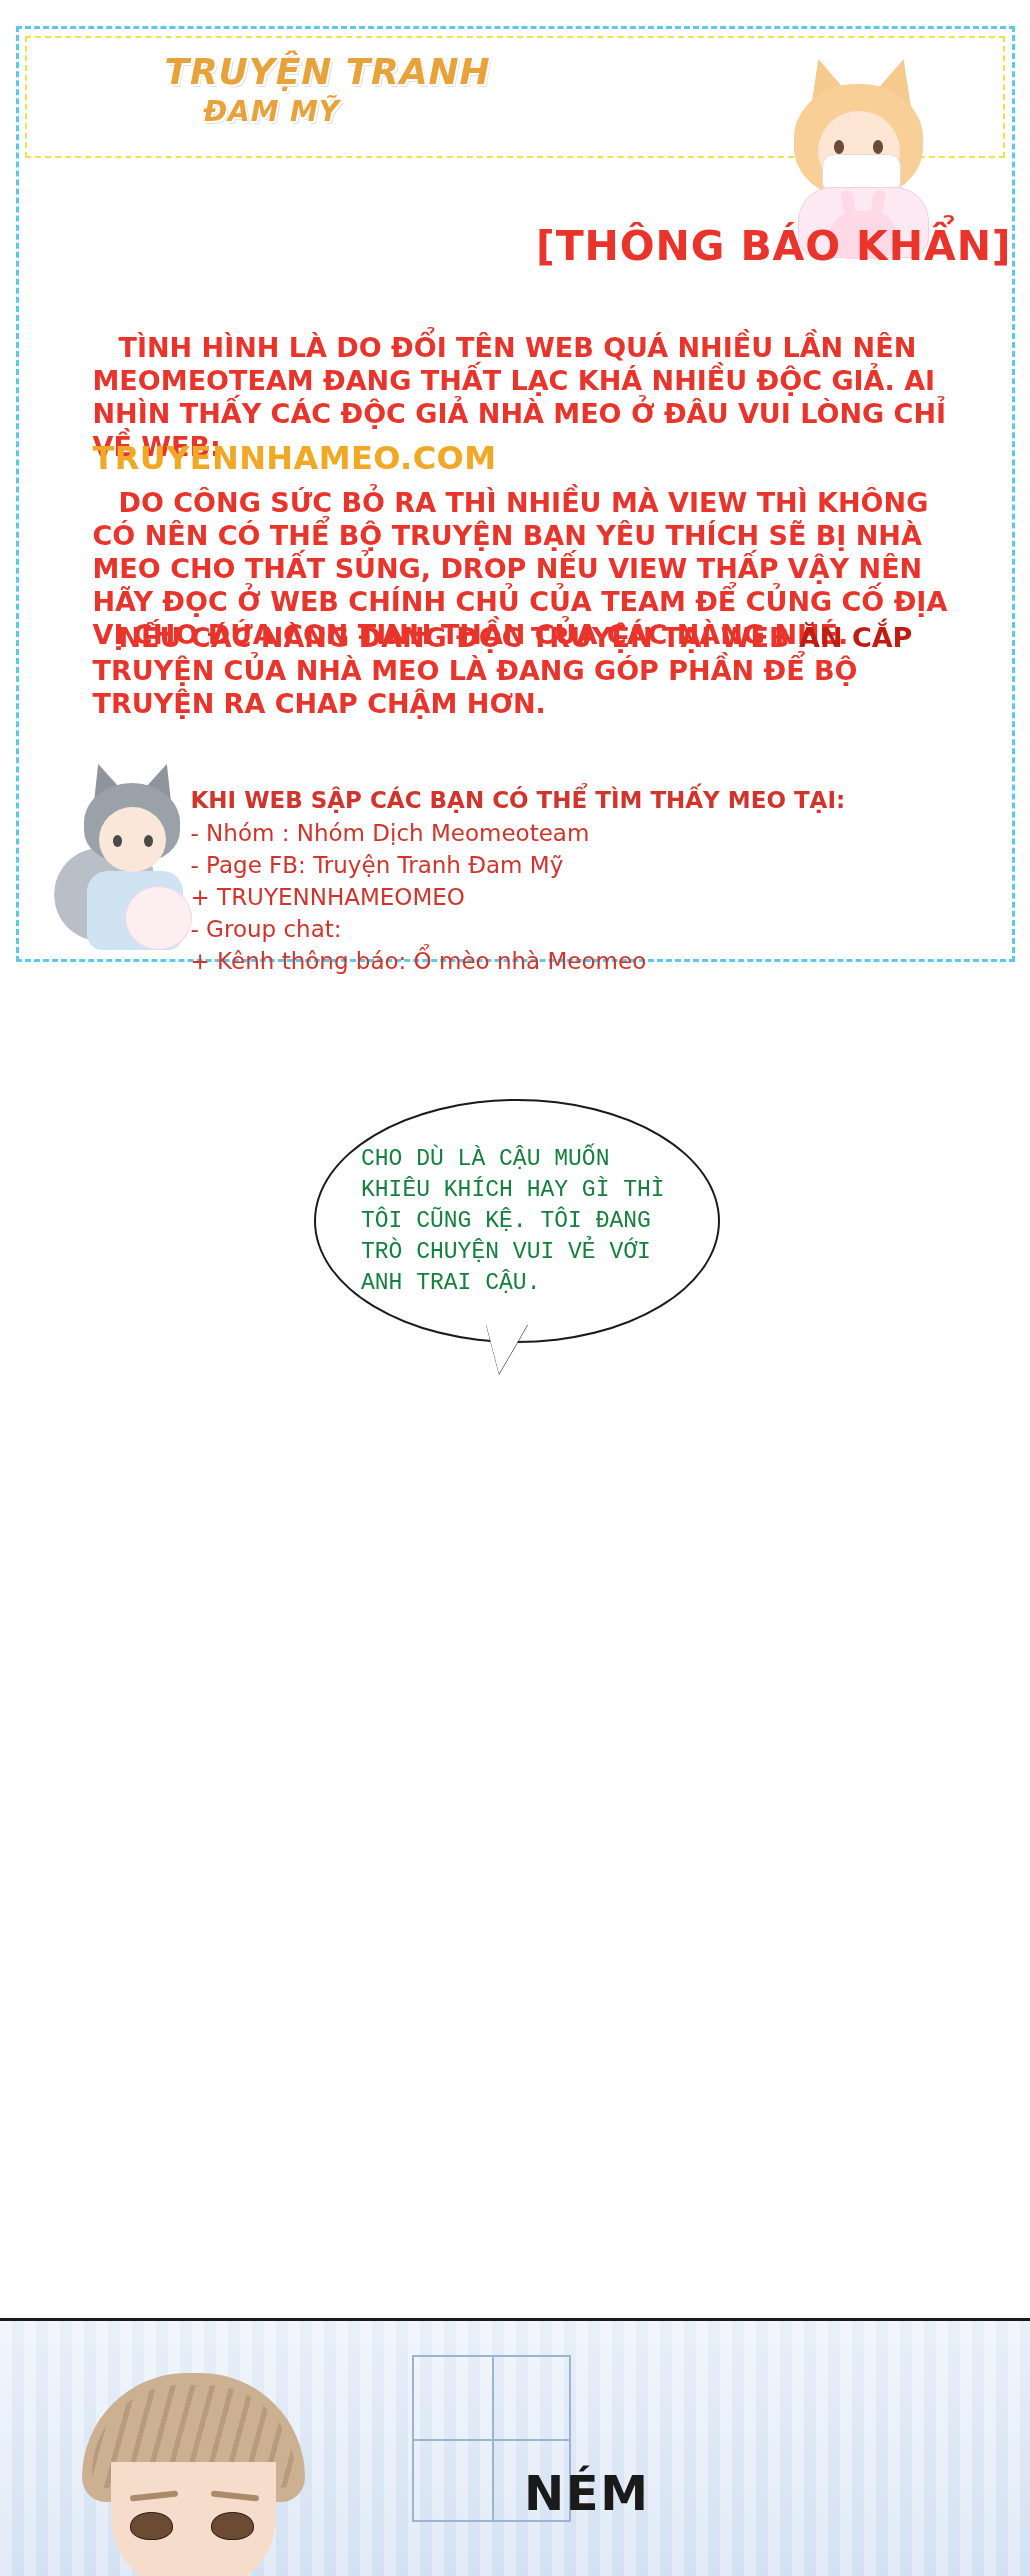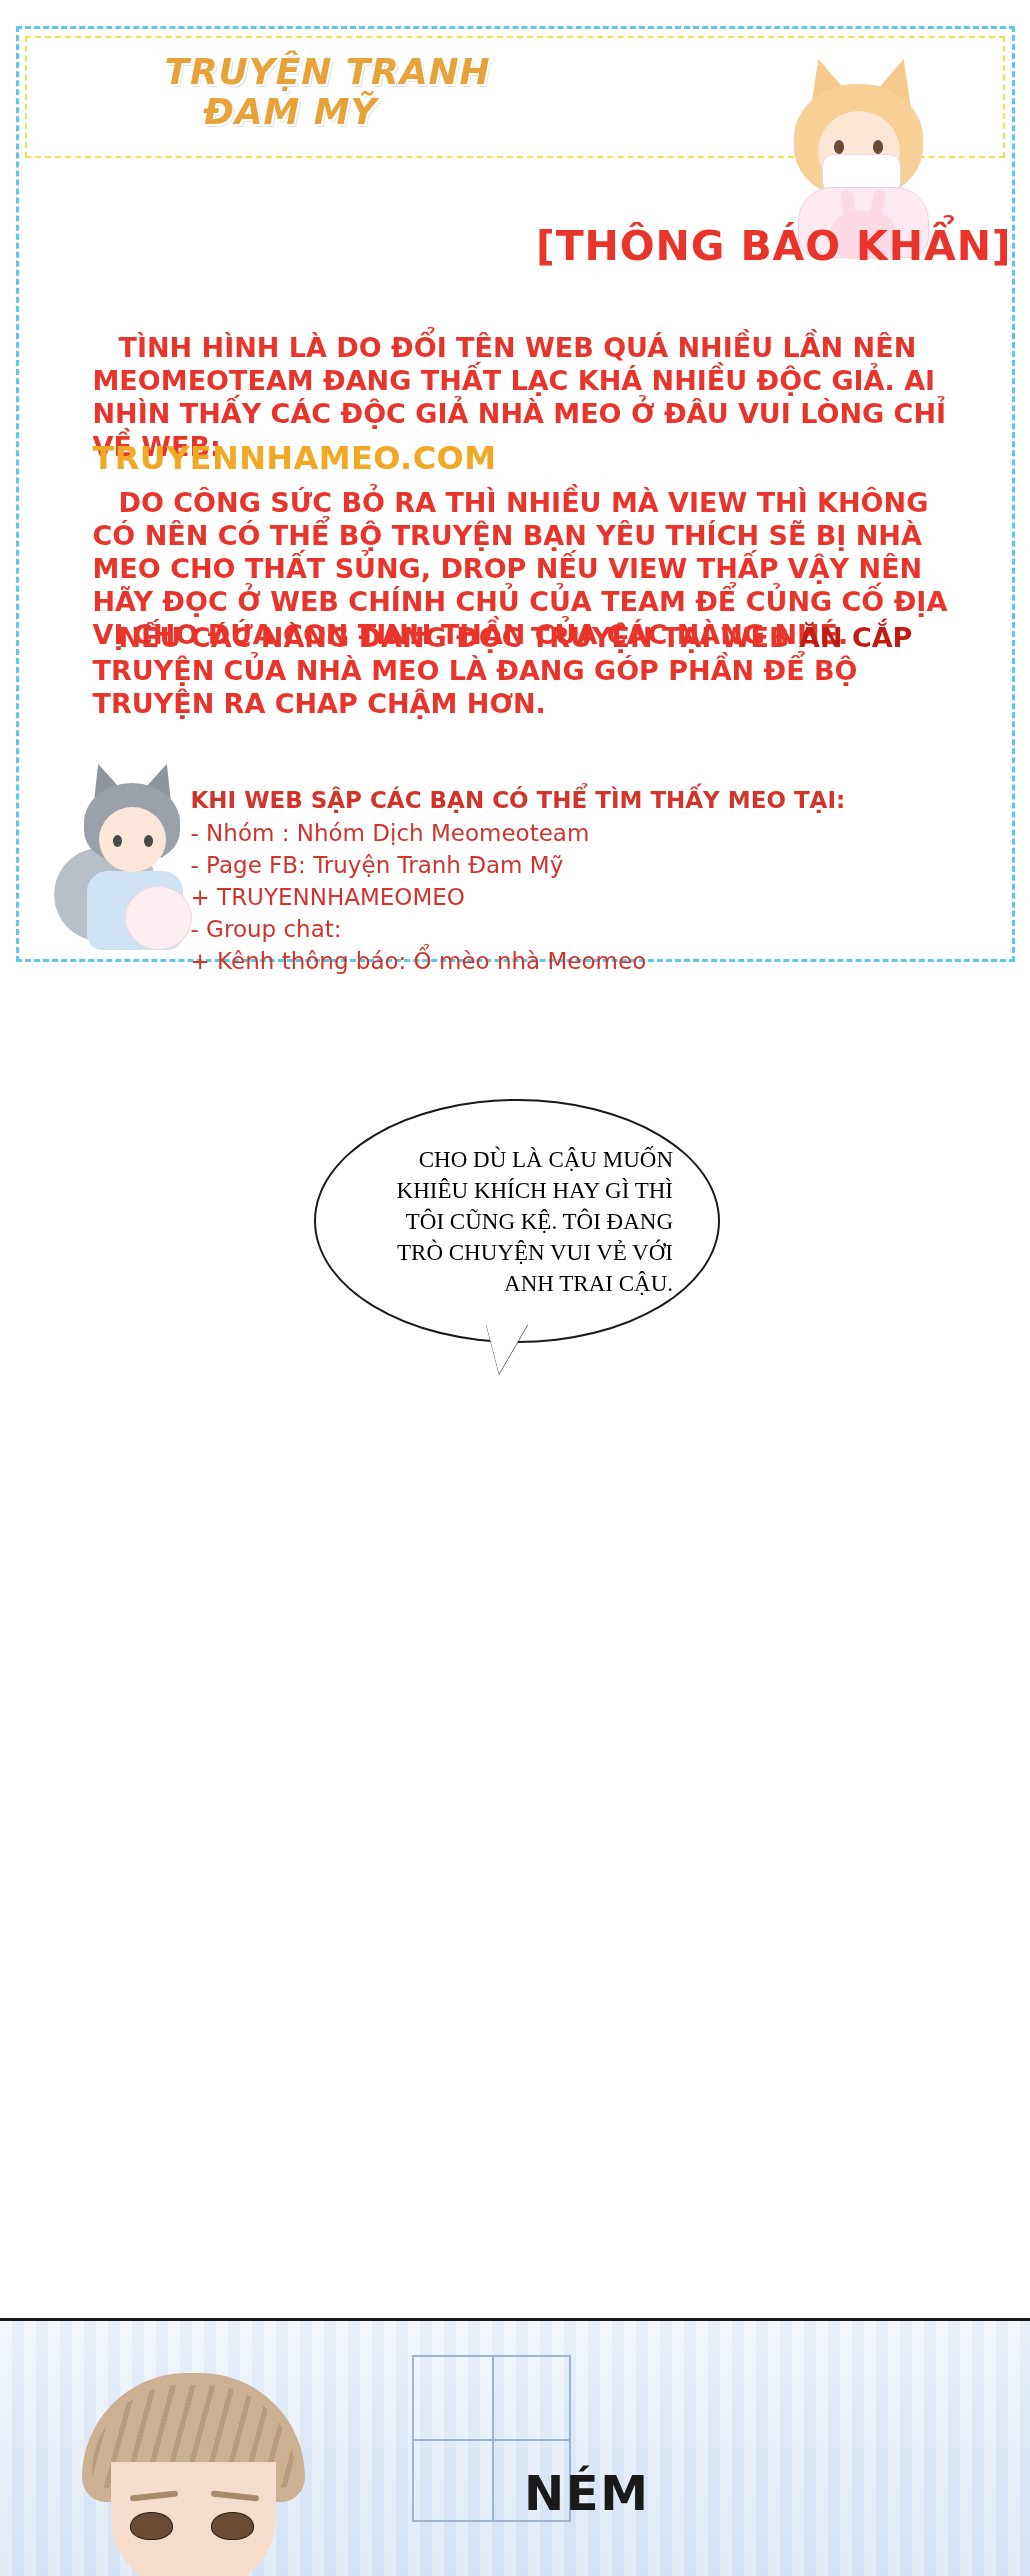--- a/index.html
+++ b/index.html
@@ -109,21 +109,21 @@
     left: 146px;
     top: 24px;
     color: #e8a23a;
     font-family: "DejaVu Sans", sans-serif;
     font-weight: bold;
     font-style: italic;
     letter-spacing: 0.9px;
     text-shadow: 1.7px 1.7px 0 #ffffff, 2.6px 2.6px 0 rgba(0,0,0,.12);
   }
   #title-line1 { font-size: 36px; line-height: 38px; }
-  #title-line2 { font-size: 36px; line-height: 41px; margin-left: 39px; }
+  #title-line2 { font-size: 28px; line-height: 41px; margin-left: 39px; }
 
   
   #fox-girl {
     position: absolute;
     right: 50px;
     top: 29px;
     width: 197px;
     height: 206px;
   }
   #fox-girl .ear-l, #fox-girl .ear-r {
@@ -330,23 +330,23 @@
     width: 402px;
     height: 240px;
     background: #ffffff;
     border: 2.6px solid #1a1a1a;
     border-radius: 50%;
     display: flex;
     align-items: center;
     justify-content: center;
   }
   #bubble-text {
-    text-align: right;
-    color: #000000;
-    font-family: Liberation Serif, serif;
+    text-align: left;
+    color: #15803d;
+    font-family: Liberation Mono, monospace;
     font-size: 23px;
     line-height: 31px;
     text-transform: uppercase;
     padding: 0 45px;
   }
   #bubble-tail {
     position: absolute;
     left: 486px;
     top: 311px;
     width: 0; height: 0;

